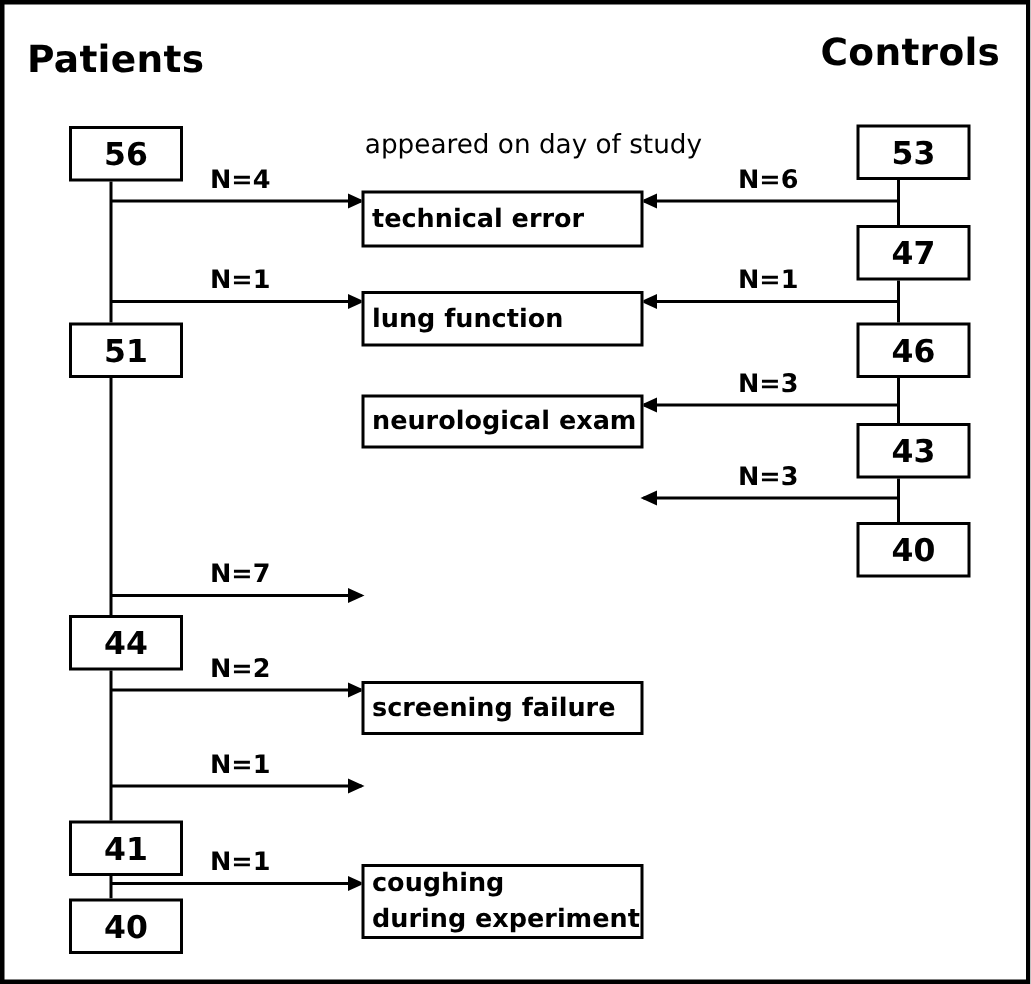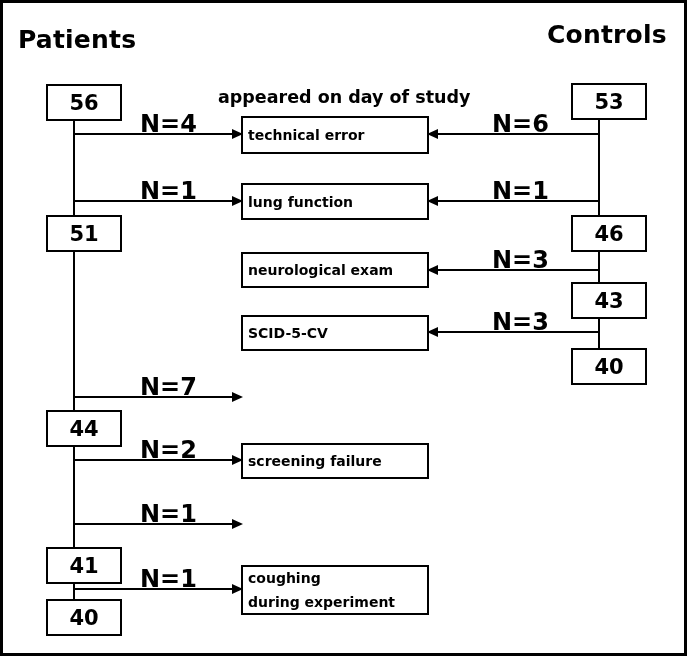--- a/index.html
+++ b/index.html
@@ -15,22 +15,22 @@
   .heading{
     position:absolute;
     font-size:25px;
     font-weight:600;
     letter-spacing:0.2px;
     white-space:nowrap;
   }
   .annotation{
     position:absolute;
     font-size:17.5px;
-    font-weight:700;
-    text-align:left;
+    font-weight:400;
+    text-align:right;
     white-space:nowrap;
   }
   .node{
     position:absolute;
     width:76px;height:37px;
     box-sizing:border-box;
     border:2px solid #000;
     background:#ffffff;
     display:flex;align-items:center;justify-content:center;
     font-size:21px;
@@ -38,25 +38,26 @@
     z-index:2;
   }
   .reason{
     position:absolute;
     left:238px;width:188px;
     box-sizing:border-box;
     border:2px solid #000;
     background:#ffffff;
     display:flex;align-items:center;
     padding-left:5px;
-    font-size:14px;
+    font-size:17px;
     font-weight:600;
     line-height:24px;
     white-space:pre-line;
     z-index:2;
+    margin-top:11px;
   }
   .vline{
     position:absolute;
     width:2px;background:#000;
     z-index:1;
   }
   .arrow{
     position:absolute;
     height:2px;background:#000;
     z-index:1;
@@ -72,21 +73,21 @@
   .arrow-left::before{
     content:"";position:absolute;
     left:-2px;top:-4px;
     width:0;height:0;
     border-right:11px solid #000;
     border-top:5px solid transparent;
     border-bottom:5px solid transparent;
   }
   .nlabel{
     position:absolute;
-    font-size:24px;
+    font-size:17px;
     font-weight:600;
     white-space:nowrap;
     z-index:3;
   }
 </style>
 </head>
 <body>
 
 <div id="frame">
 
@@ -122,25 +123,25 @@
   <div class="nlabel" style="left:489px;top:243px">N=3</div>
   <div class="nlabel" style="left:489px;top:305px">N=3</div>
 
   <div class="node" style="left:43px;top:81px">56</div>
   <div class="node" style="left:43px;top:212px">51</div>
   <div class="node" style="left:43px;top:407px">44</div>
   <div class="node" style="left:43px;top:544px">41</div>
   <div class="node" style="left:43px;top:596px">40</div>
 
   <div class="node" style="left:568px;top:80px">53</div>
+  <div class="node" style="left:568px;top:147px">47</div>
   <div class="node" style="left:568px;top:212px">46</div>
   <div class="node" style="left:568px;top:279px">43</div>
   <div class="node" style="left:568px;top:345px">40</div>
 
   <div class="reason" style="top:113px;height:38px">technical error</div>
   <div class="reason" style="top:180px;height:37px">lung function</div>
   <div class="reason" style="top:249px;height:36px">neurological exam</div>
-  <div class="reason" style="top:312px;height:36px">SCID-5-CV</div>
   <div class="reason" style="top:440px;height:36px">screening failure</div>
   <div class="reason" style="top:562px;height:50px">coughing
 during experiment</div>
 
 </div>
 
 </body></html>

